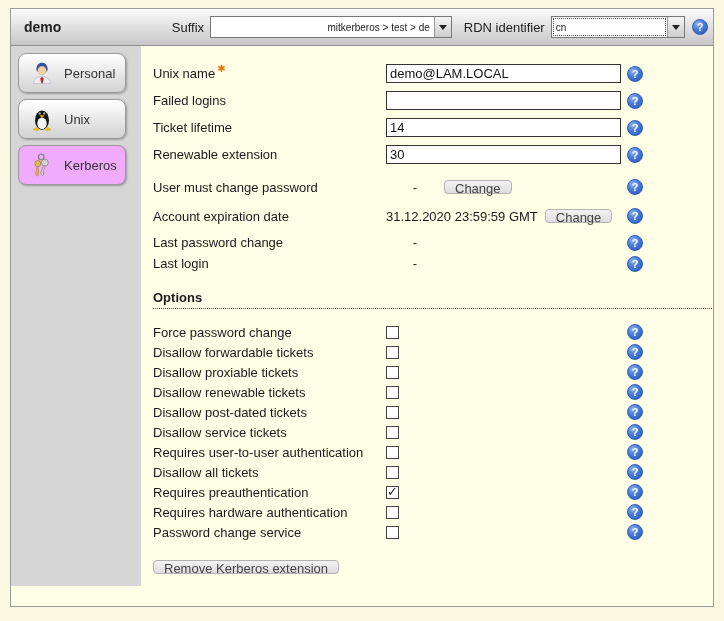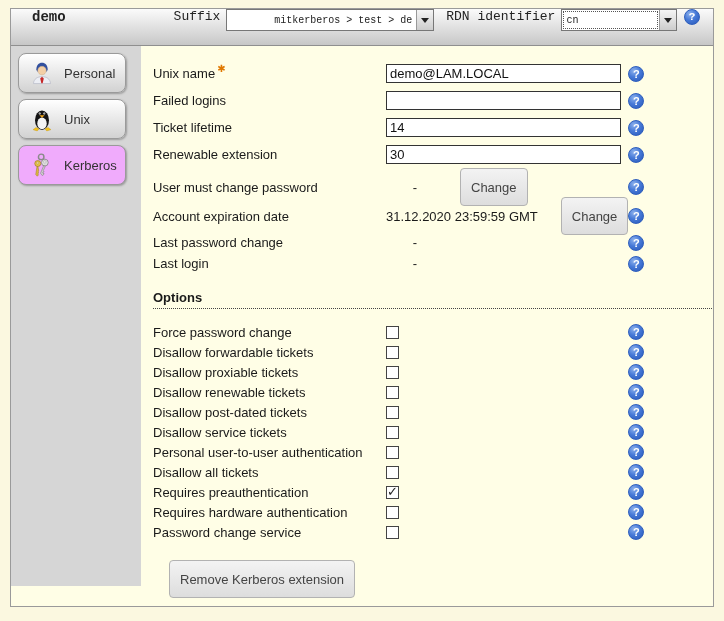--- a/index.html
+++ b/index.html
@@ -14,25 +14,24 @@
     position:absolute; left:10px; top:8px;
     width:704px; height:599px;
     border:1px solid #9a9a9a;
     background:#fffee6;
   }
   
   .titlebar {
     height:37px;
     background:linear-gradient(#fbfbfb,#c7c7c7);
     border-bottom:1px solid #8f8f8f;
-    display:flex; align-items:flex-start;
-    padding:0 13px;
+    display:flex; align-items:center;
+    padding:0 5px;
     font-size:13px; color:#222;
     white-space:nowrap;
-    font-family:Liberation Mono, monospace;
   }
   .acct { font-weight:bold; font-size:14px; margin-left:8px; width:44px; }
   .tlbl { margin-left:0; color:#222; }
   .lbl-suffix { margin-left:104px; }
   .lbl-rdn { margin-left:12px; }
   .select {
     display:flex; align-items:stretch;
     height:22px; background:#fff;
     border:1px solid #777;
     margin-left:6px;
@@ -112,23 +111,22 @@
   }
   .helpcell { margin-left:auto; margin-right:70px; display:flex; }
   .dash-cell { width:58px; text-align:center; flex:none; }
   .btn {
     background:linear-gradient(#f3f3f3,#dddddd);
     border:1px solid #b2b2b2;
     border-radius:4px;
     font:13px "Liberation Sans", sans-serif;
     color:#444;
     padding:0 10px;
-    height:38px;
+    height:14px;
     cursor:pointer;
-    margin-left:16px;
   }
   .exp-value { margin-right:7px; white-space:nowrap; }
   .options-title {
     margin-top:16px;
     font-weight:bold;
     width:559px;
     padding-bottom:3px;
     border-bottom:1px dotted #444;
   }
   .crow { display:flex; align-items:center; height:20px;justify-content:space-between; }
@@ -321,21 +319,21 @@
             </span>
           </div>
           <div class="crow">
             <span class="flabel">Disallow service tickets</span>
             <input type="checkbox" class="cbox" style="">
             <span class="helpcell">
               <span class="help"></span>
             </span>
           </div>
           <div class="crow">
-            <span class="flabel">Personal user-to-user authentication</span>
+            <span class="flabel">Requires user-to-user authentication</span>
             <input type="checkbox" class="cbox" style="">
             <span class="helpcell">
               <span class="help"></span>
             </span>
           </div>
           <div class="crow">
             <span class="flabel">Disallow all tickets</span>
             <input type="checkbox" class="cbox" style="">
             <span class="helpcell">
               <span class="help"></span>

